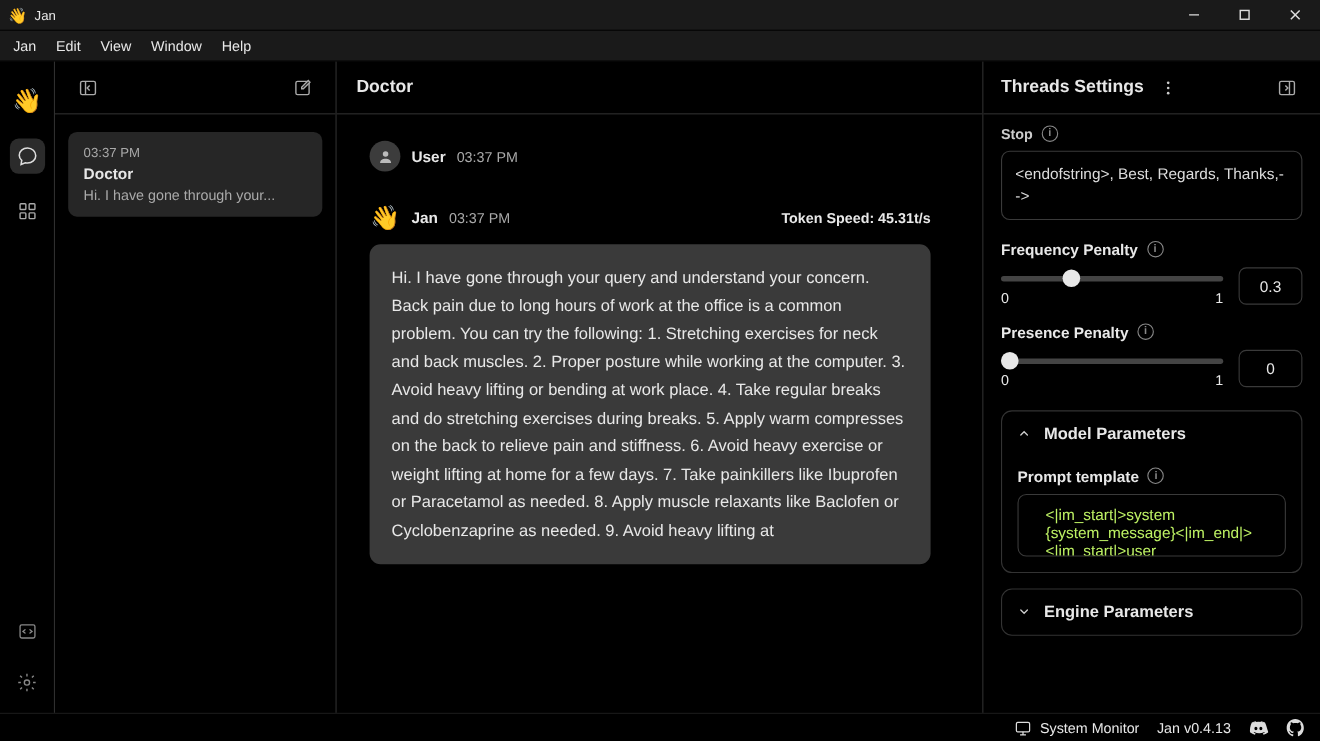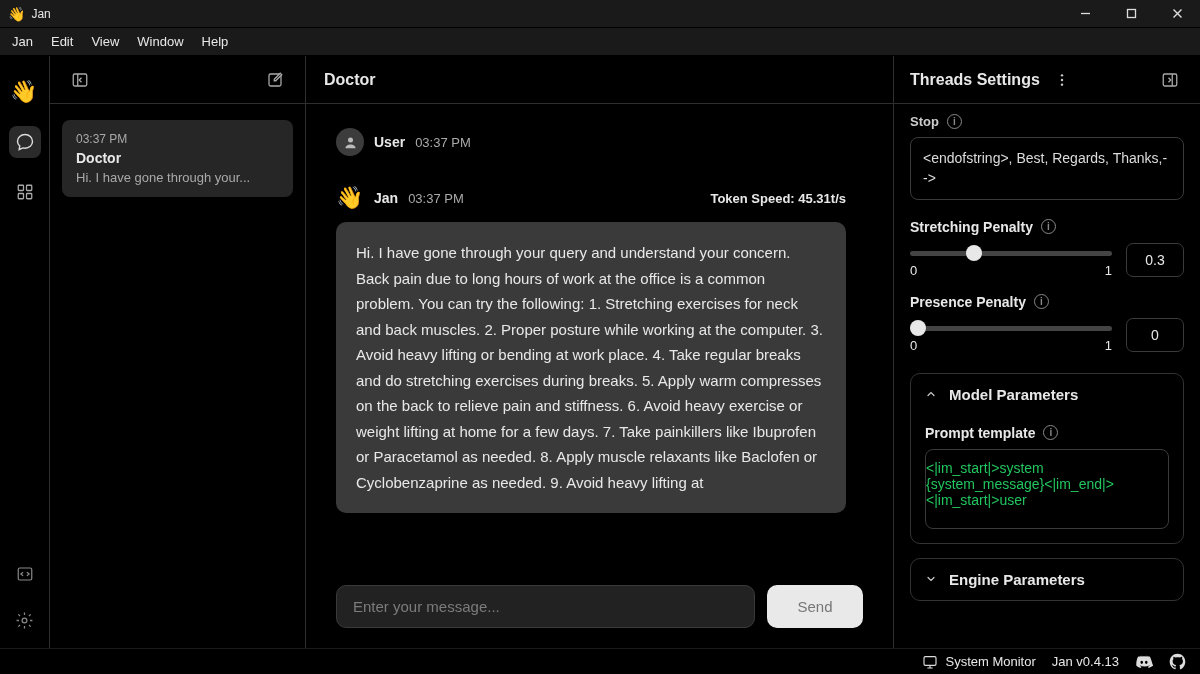--- a/index.html
+++ b/index.html
@@ -127,22 +127,22 @@
   .slider::-moz-range-thumb{width:16px;height:16px;border-radius:50%;background:#e8e8e8;border:none}
   .rangevals{display:flex;justify-content:space-between;font-size:13px;color:var(--fg);margin-top:4px}
   .valbox{width:58px;height:34px;border:1px solid #3a3a3a;border-radius:7px;display:flex;align-items:center;justify-content:center;font-size:14px}
   .accordion{
     border:1px solid #333;border-radius:10px;margin-top:20px;
   }
   .acc-hdr{display:flex;align-items:center;gap:12px;padding:12px 14px;font-weight:700;font-size:15px}
   .acc-body{padding:4px 14px 14px}
   .chev{display:inline-block;width:12px;color:#ccc}
   .promptbox{
-    border:1px solid #3a3a3a;border-radius:8px;padding:10px 0;
-    font-size:14px;color:#22c55e;height:80px;overflow:auto;position:relative;
+    border:1px solid #3a3a3a;border-radius:8px;padding:10px 24px;
+    font-size:14px;color:#bef264;height:57px;overflow:auto;position:relative;
     font-family:inherit;white-space:pre-wrap;
   }
   .promptbox::-webkit-scrollbar{width:10px}
   .promptbox::-webkit-scrollbar-thumb{background:#5a5a5a;border-radius:5px}
   
   .statusbar{
     height:26px;background:#000;border-top:1px solid #1a1a1a;
     display:flex;align-items:center;justify-content:flex-end;
     padding:0 14px;gap:16px;color:var(--fg);font-size:13px;
   }
@@ -258,24 +258,20 @@
 
       <div class="janrow">
         <div class="msg-meta" style="margin-bottom:0">
           <div class="avatar jan">👋</div>
           <span class="uname">Jan</span>
           <span class="ts">03:37 PM</span>
         </div>
         <div class="tokenspeed">Token Speed: 45.31t/s</div>
       </div>
       <div class="bubble">Hi. I have gone through your query and understand your concern. Back pain due to long hours of work at the office is a common problem. You can try the following: 1. Stretching exercises for neck and back muscles. 2. Proper posture while working at the computer. 3. Avoid heavy lifting or bending at work place. 4. Take regular breaks and do stretching exercises during breaks. 5. Apply warm compresses on the back to relieve pain and stiffness. 6. Avoid heavy exercise or weight lifting at home for a few days. 7. Take painkillers like Ibuprofen or Paracetamol as needed. 8. Apply muscle relaxants like Baclofen or Cyclobenzaprine as needed. 9. Avoid heavy lifting at</div>
-    </div>
-    <div class="chat-input-row">
-      <input class="chat-input" placeholder="Enter your message..." style="">
-      <button class="sendbtn">Send</button>
     </div>
   </div>
 
   <div class="settings">
     <div class="settings-hdr">
       <div class="ttl">Threads Settings</div>
       <div class="iconbtn" style="margin-left:6px">
         <svg width="16" height="16" viewBox="0 0 24 24" fill="#ccc">
             <circle cx="12" cy="5" r="1.8"></circle>
             <circle cx="12" cy="12" r="1.8"></circle>
@@ -294,21 +290,21 @@
     <div class="settings-body">
       
       <div class="toplabel">
         <span>Stop</span>
         <span class="info">i</span>
       </div>
       <textarea class="stopbox" style="margin-top: 8px;">&lt;endofstring&gt;, Best, Regards, Thanks,--&gt;</textarea>
 
       
       <div class="field-label">
-        <span>Stretching Penalty</span>
+        <span>Frequency Penalty</span>
         <span class="info">i</span>
       </div>
       <div class="slider-row">
         <div class="slider-wrap">
           <input type="range" min="0" max="100" value="30" class="slider" style="">
           <div class="rangevals">
             <span>0</span>
             <span>1</span>
           </div>
         </div>

